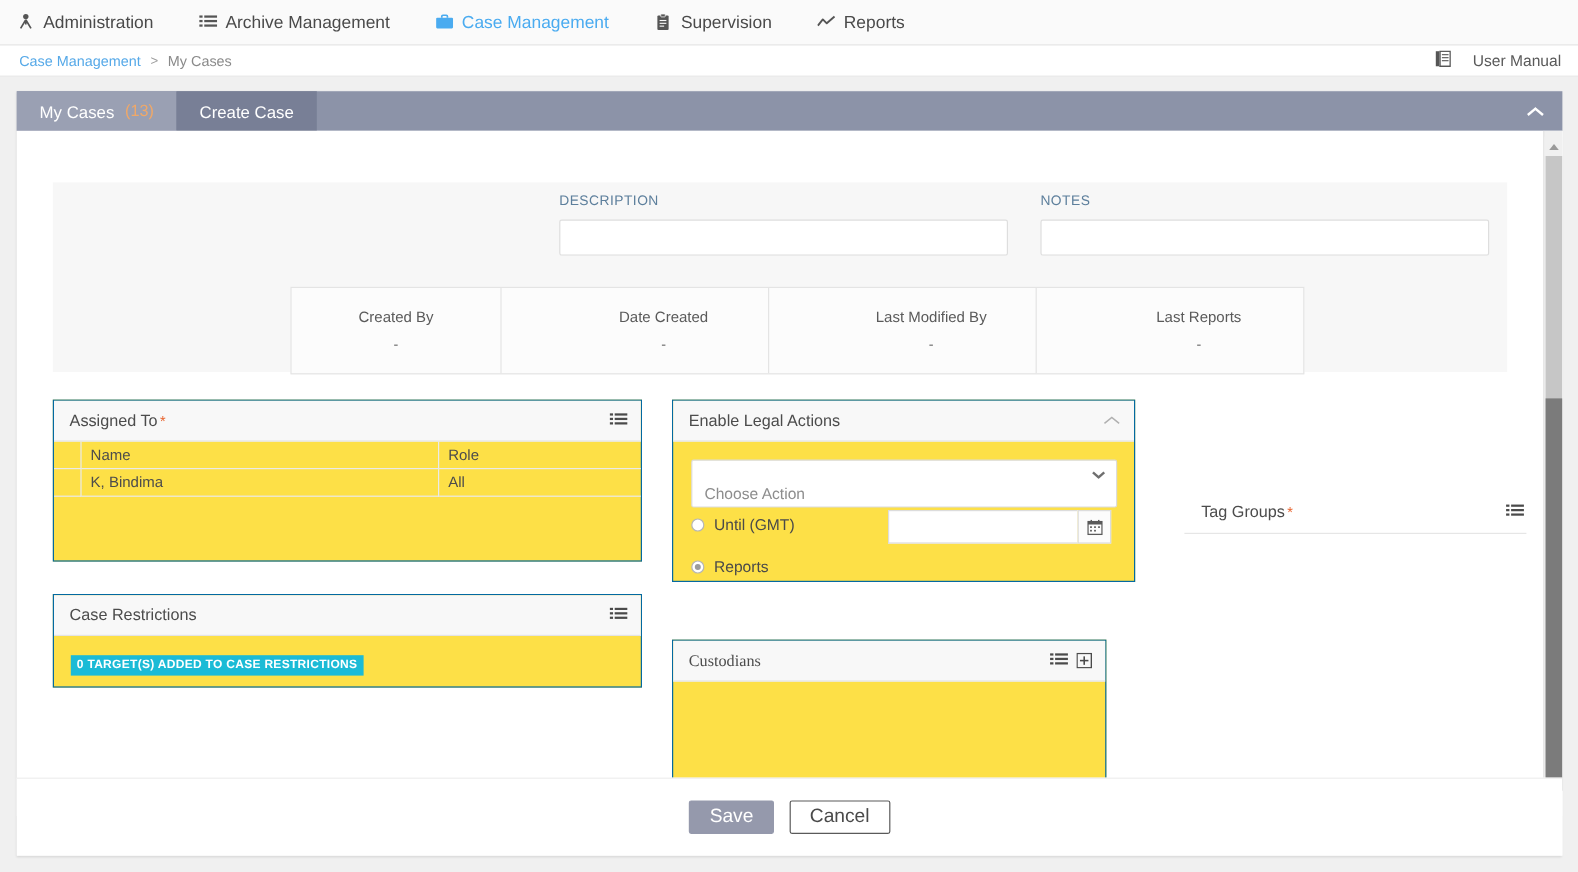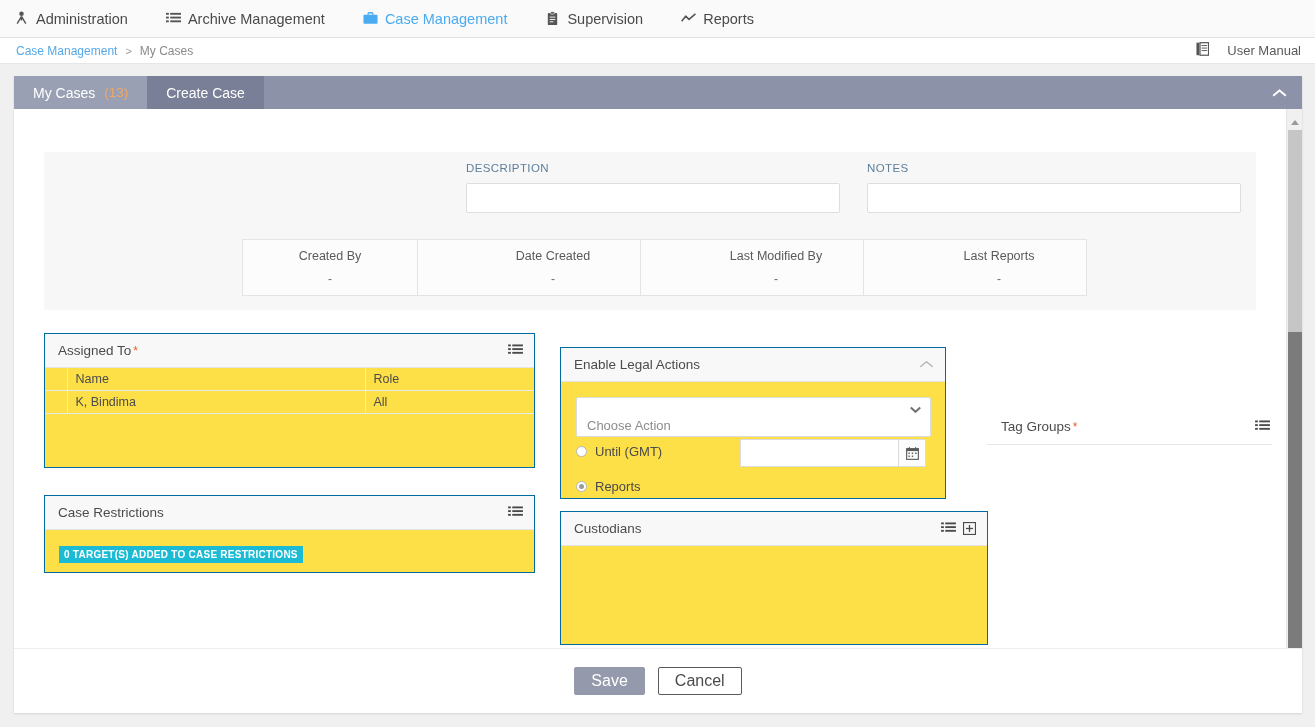--- a/index.html
+++ b/index.html
@@ -97,21 +97,21 @@
   .req { color: #e8622c; font-size: 12px; margin-left: 2px; }
   .txtin {
     height: 30px; background: #ffffff;
     border: 1px solid #dedede; border-radius: 2px;
     width: 100%; font-size: 13px; padding: 0 7px;
     color: #444; outline: none;
   }
 
   .metatable {
     position: absolute; left: 198px; top: 87px;
-    width: 845px; height: 57px;
+    width: 845px; height: 73px;
     border: 1px solid #e4e4e4; background: #fcfcfc;
     display: flex;
     gap: 48px;
   }
   .metacell {
     flex: 1; display: flex; flex-direction: column;
     align-items: center; justify-content: center; gap: 9px;
     border-right: 1px solid #e4e4e4;
   }
   .metacell:last-child { border-right: none; }
@@ -413,21 +413,21 @@
                     <rect x="4.5" y="8.5" width="11.5" height="2" fill="#4a4a4a"></rect>
                 </svg>
               </span>
             </span>
           </div>
           <div class="chipbox">
             <span class="chip">0 TARGET(S) ADDED TO CASE RESTRICTIONS</span>
           </div>
         </div>
 
-        <div class="panel" style="left:546px;top:224px;width:386px;height:152px;margin-top:14px;">
+        <div class="panel" style="left:546px;top:224px;width:386px;height:152px;">
           <div class="panel-head">
             <span>Enable Legal Actions</span>
             <span class="tools">
               <span class="icoBtn">
                 <svg width="15" height="9" viewBox="0 0 16 10">
                     <path d="M1.2 7.6 L8 2 L14.8 7.6" stroke="#b0b0b0" stroke-width="1.4" fill="none"></path>
                   </svg>
               </span>
             </span>
           </div>
@@ -460,21 +460,21 @@
               </svg>
             </span>
           </div>
 
           <div class="radiorow" style="position:absolute;left:15px;top:131px;">
             <span class="radio on"></span>
             <span>Reports</span>
           </div>
         </div>
 
-        <div class="panel" style="left:546px;top:402px;width:428px;height:134px;">
+        <div class="panel" style="left:546px;top:424px;width:362px;height:134px;font-family:Liberation Serif, serif;">
           <div class="panel-head">
             <span>Custodians</span>
             <span class="tools">
               <span class="icoBtn">
                 <svg width="15" height="13" viewBox="0 0 16 14">
                   <rect x="0" y="0.5" width="3" height="2" fill="#4a4a4a"></rect>
                     <rect x="4.5" y="0.5" width="11.5" height="2" fill="#4a4a4a"></rect>
                   <rect x="0" y="4.5" width="3" height="2" fill="#4a4a4a"></rect>
                     <rect x="4.5" y="4.5" width="11.5" height="2" fill="#4a4a4a"></rect>
                   <rect x="0" y="8.5" width="3" height="2" fill="#4a4a4a"></rect>

